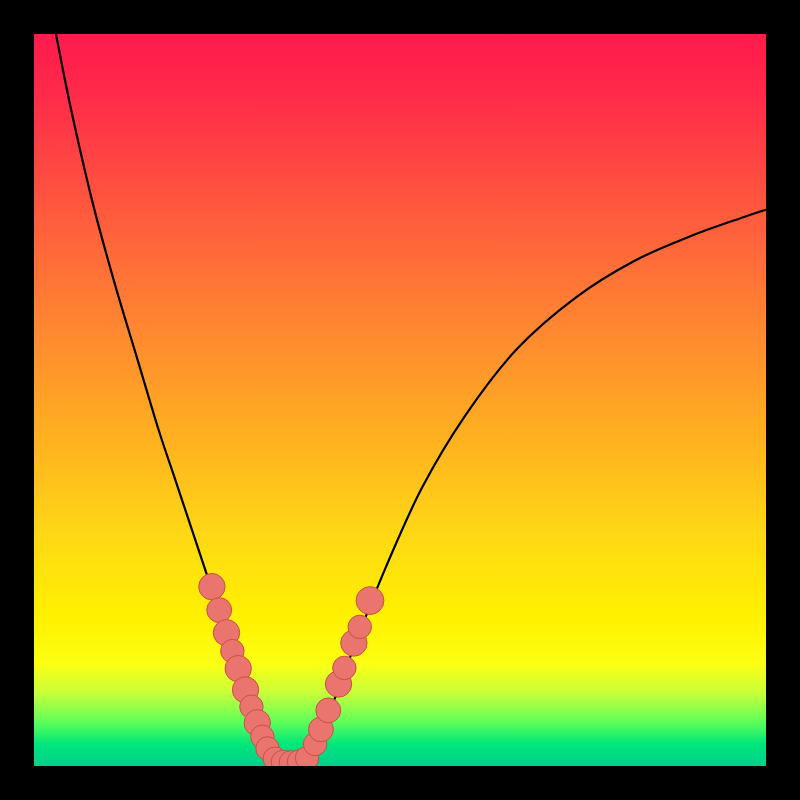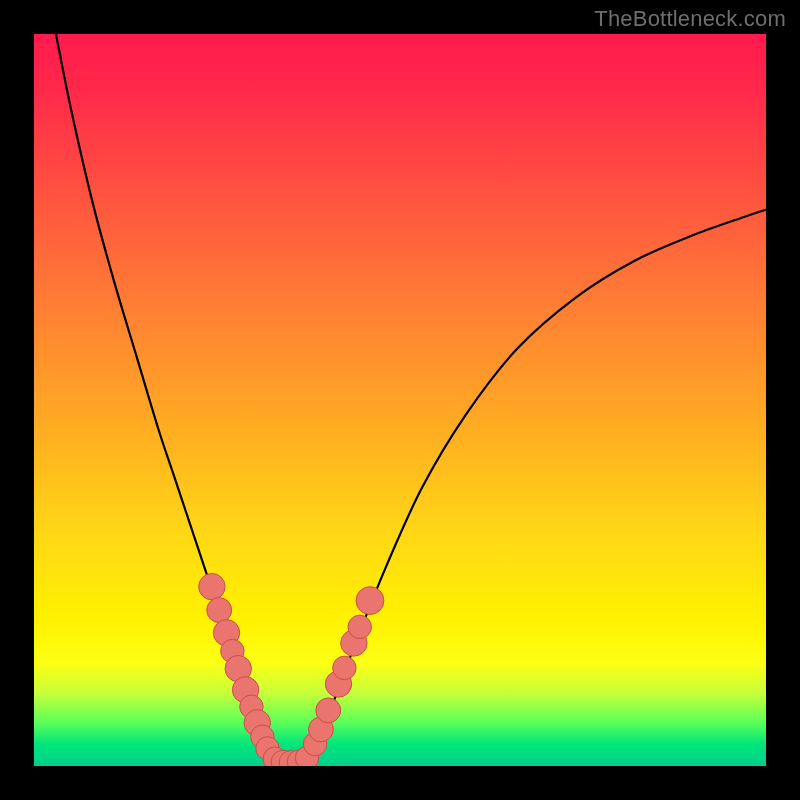--- a/index.html
+++ b/index.html
@@ -90,14 +90,13 @@
           <circle cx="286.94" cy="695.40" r="12.44" fill="#e9756e" stroke="#c94f47" stroke-width="1"></circle>
           <circle cx="294.26" cy="676.37" r="12.44" fill="#e9756e" stroke="#c94f47" stroke-width="1"></circle>
           <circle cx="304.51" cy="650.02" r="13.18" fill="#e9756e" stroke="#c94f47" stroke-width="1"></circle>
           <circle cx="310.37" cy="633.91" r="11.71" fill="#e9756e" stroke="#c94f47" stroke-width="1"></circle>
           <circle cx="319.88" cy="609.02" r="13.18" fill="#e9756e" stroke="#c94f47" stroke-width="1"></circle>
           <circle cx="325.74" cy="592.92" r="11.71" fill="#e9756e" stroke="#c94f47" stroke-width="1"></circle>
           <circle cx="335.99" cy="566.57" r="13.91" fill="#e9756e" stroke="#c94f47" stroke-width="1"></circle>
         </g>
     </svg>
   </div>
-  <div class="watermark">TheBottleneck.com</div>
 </div>
 
 </body></html>

